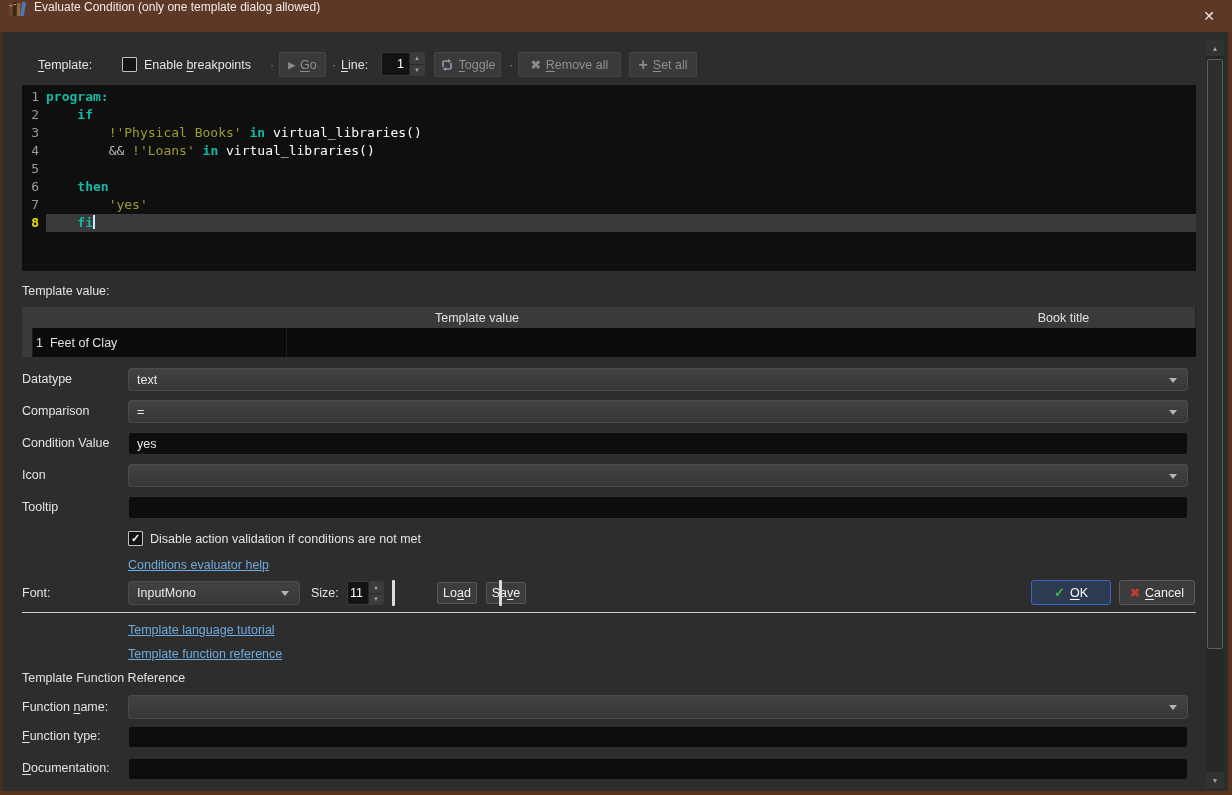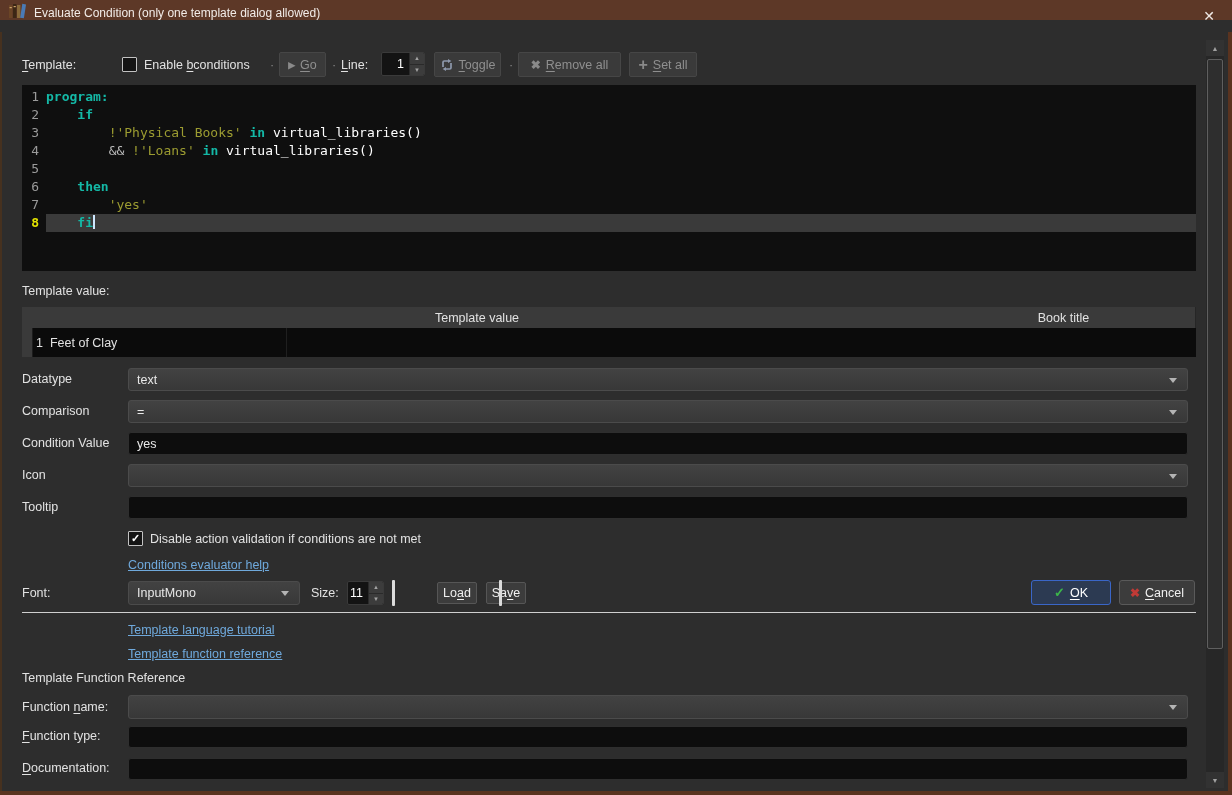--- a/index.html
+++ b/index.html
@@ -2,21 +2,21 @@
 <html><head>
 <meta charset="utf-8">
 <style>
   * { margin:0; padding:0; box-sizing:border-box; }
   html,body { background:#1a1a1a; }
   .window {
     position:relative; width:1232px; height:795px; overflow:hidden;
     background:#2d2d2d; font-family:"Liberation Sans", sans-serif; color:#e2e2e2;
   }
   
-  .titlebar { position:absolute; left:0; top:0; width:1232px; height:20px; background:#5d3827; display:flex; align-items:flex-end; }
+  .titlebar { position:absolute; left:0; top:0; width:1232px; height:32px; background:#5d3827; display:flex; align-items:flex-start; }
   .titlebar .app-icon { margin-left:8px; flex:none; }
   .titlebar .title { margin-left:8px; font-size:12px; color:#f2ece8; }
   .close-btn { position:absolute; right:0; top:0; width:46px; height:32px; display:flex; align-items:center; justify-content:center; color:#f0eae6; font-size:14px; }
   
   .frame-right { position:absolute; right:0; top:32px; width:4px; height:763px; background:#5a331f; }
   .frame-bottom { position:absolute; left:0; bottom:0; width:1232px; height:4px; background:#5a331f; }
   .frame-left { position:absolute; left:0; top:32px; width:2px; height:763px; background:#46311f; }
   
   .lbl { position:absolute; font-size:12.5px; color:#e2e2e2; white-space:nowrap; }
   .mn { text-decoration:underline; text-underline-offset:2px; }
@@ -93,24 +93,24 @@
       <rect x="5.6" y="4" width="2.2" height="1.2" fill="#caa36a"></rect>
       <rect x="9" y="3" width="3.4" height="13" fill="#8a6a3a"></rect>
       <rect x="13.2" y="2" width="3.8" height="14" fill="#4a7ab5" transform="rotate(9 15 9)"></rect>
     </svg>
     <span class="title">Evaluate Condition (only one template dialog allowed)</span>
     <div class="close-btn">
       <span>✕</span>
     </div>
   </div>
 
-  <span class="lbl" style="left:22px;top:58px"><span class="mn">T</span><span>emplate:</span></span>
+  <span class="lbl" style="left:38px;top:58px"><span class="mn">T</span><span>emplate:</span></span>
 
   <div class="cb" style="left:122px;top:57px"></div>
-  <span class="lbl" style="left:144px;top:58px"><span>Enable </span><span class="mn">b</span><span>conditions</span></span>
+  <span class="lbl" style="left:144px;top:58px"><span>Enable </span><span class="mn">b</span><span>reakpoints</span></span>
 
   <span class="dot" style="left:270px;top:58px">·</span>
 
   <div class="tbtn" style="left:279px;top:52px;width:47px;height:25px">
     <span class="g" style="font-size:9px">▶</span>
     <span><span></span><span class="mn">G</span><span>o</span></span>
   </div>
 
   <span class="dot" style="left:332px;top:58px">·</span>
 

